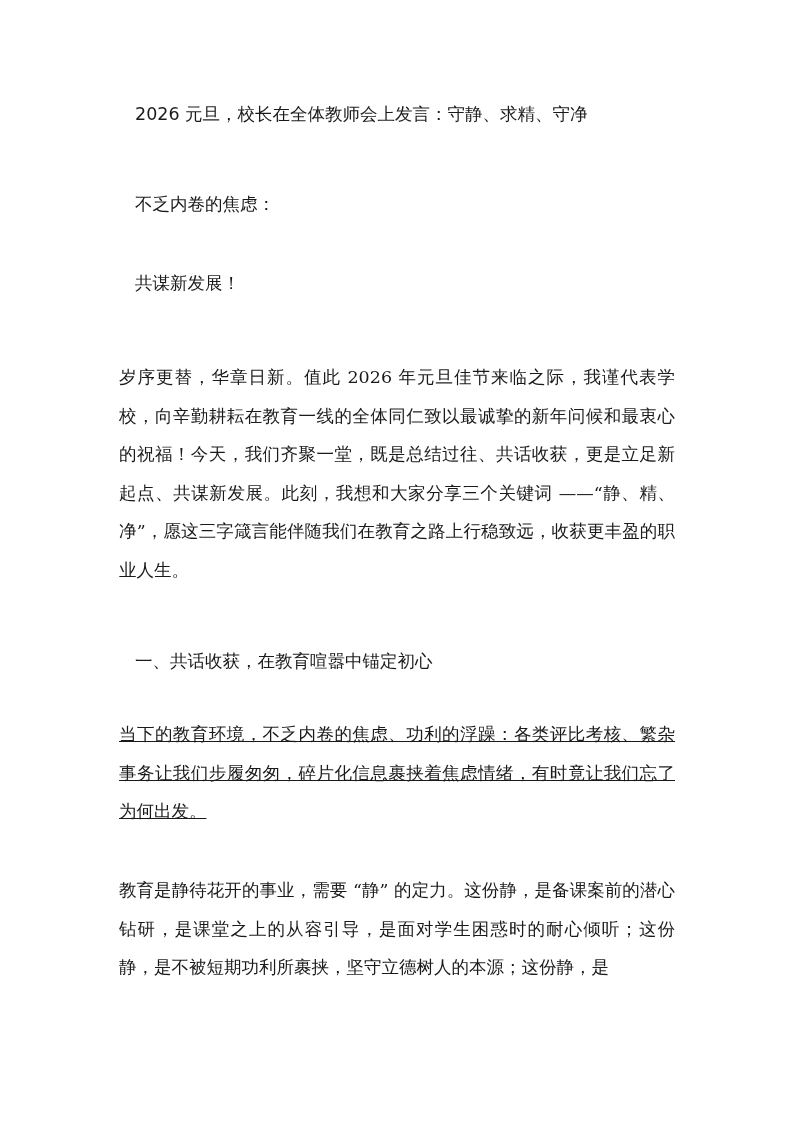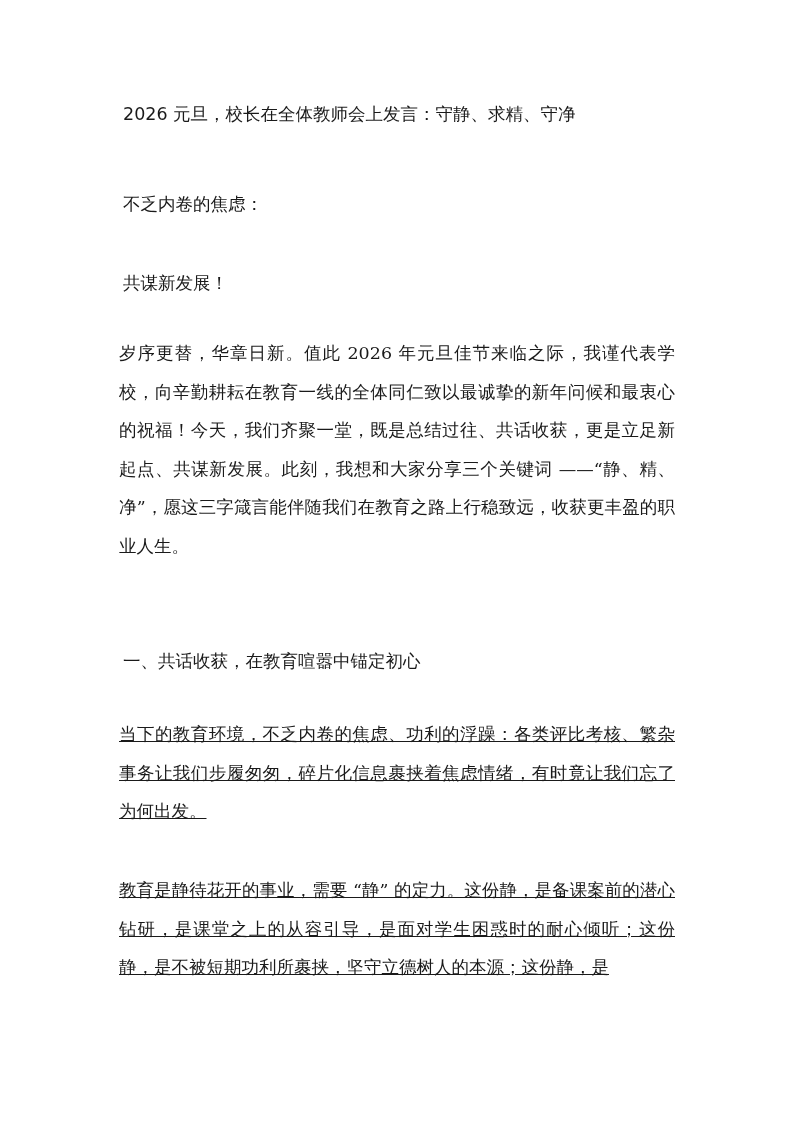--- a/index.html
+++ b/index.html
@@ -2,28 +2,28 @@
 <html><head>
 <meta charset="utf-8">
 <style>
   html, body { margin: 0; padding: 0; background: #ffffff; }
   body { width: 793px; height: 1122px; overflow: hidden; position: relative; }
   .page {
     position: absolute; left: 119px; top: 0; width: 556px;
     font-family: "DejaVu Serif", "Liberation Serif", serif;
     color: #1a1a1a; font-size: 17.5px;
   }
-  .line { position: absolute; left: 4px; white-space: nowrap; line-height: 20px; text-align: right; }
+  .line { position: absolute; left: 16px; white-space: nowrap; line-height: 20px; text-align: right; }
   .para { position: absolute; left: 0; width: 556px; line-height: 38.5px; text-align: justify; text-align-last: left; }
   .title { font-family: "DejaVu Sans", "Liberation Sans", sans-serif; }
 </style>
 </head>
 <body>
 
 <div class="page">
   <div class="line title" style="top:104px;">2026 元旦，校长在全体教师会上发言：守静、求精、守净</div>
   <div class="line" style="top:194px;">不乏内卷的焦虑：</div>
   <div class="line" style="top:273px;">共谋新发展！</div>
-  <div class="para" style="top:334px;">岁序更替，华章日新。值此 2026 年元旦佳节来临之际，我谨代表学校，向辛勤耕耘在教育一线的全体同仁致以最诚挚的新年问候和最衷心的祝福！今天，我们齐聚一堂，既是总结过往、共话收获，更是立足新起点、共谋新发展。此刻，我想和大家分享三个关键词 ——“静、精、净”，愿这三字箴言能伴随我们在教育之路上行稳致远，收获更丰盈的职业人生。</div>
+  <div class="para" style="top:358px;">岁序更替，华章日新。值此 2026 年元旦佳节来临之际，我谨代表学校，向辛勤耕耘在教育一线的全体同仁致以最诚挚的新年问候和最衷心的祝福！今天，我们齐聚一堂，既是总结过往、共话收获，更是立足新起点、共谋新发展。此刻，我想和大家分享三个关键词 ——“静、精、净”，愿这三字箴言能伴随我们在教育之路上行稳致远，收获更丰盈的职业人生。</div>
   <div class="line" style="top:651px;">一、共话收获，在教育喧嚣中锚定初心</div>
   <div class="para" style="top:715px;text-decoration:underline;">当下的教育环境，不乏内卷的焦虑、功利的浮躁：各类评比考核、繁杂事务让我们步履匆匆，碎片化信息裹挟着焦虑情绪，有时竟让我们忘了为何出发。</div>
-  <div class="para" style="top:871px;text-decoration:underline;">教育是静待花开的事业，需要 “静” 的定力。这份静，是备课案前的潜心钻研，是课堂之上的从容引导，是面对学生困惑时的耐心倾听；这份静，是不被短期功利所裹挟，坚守立德树人的本源；这份静，是</div>
+  <div class="para" style="top:871px;">教育是静待花开的事业，需要 “静” 的定力。这份静，是备课案前的潜心钻研，是课堂之上的从容引导，是面对学生困惑时的耐心倾听；这份静，是不被短期功利所裹挟，坚守立德树人的本源；这份静，是</div>
 </div>
 
 </body></html>

